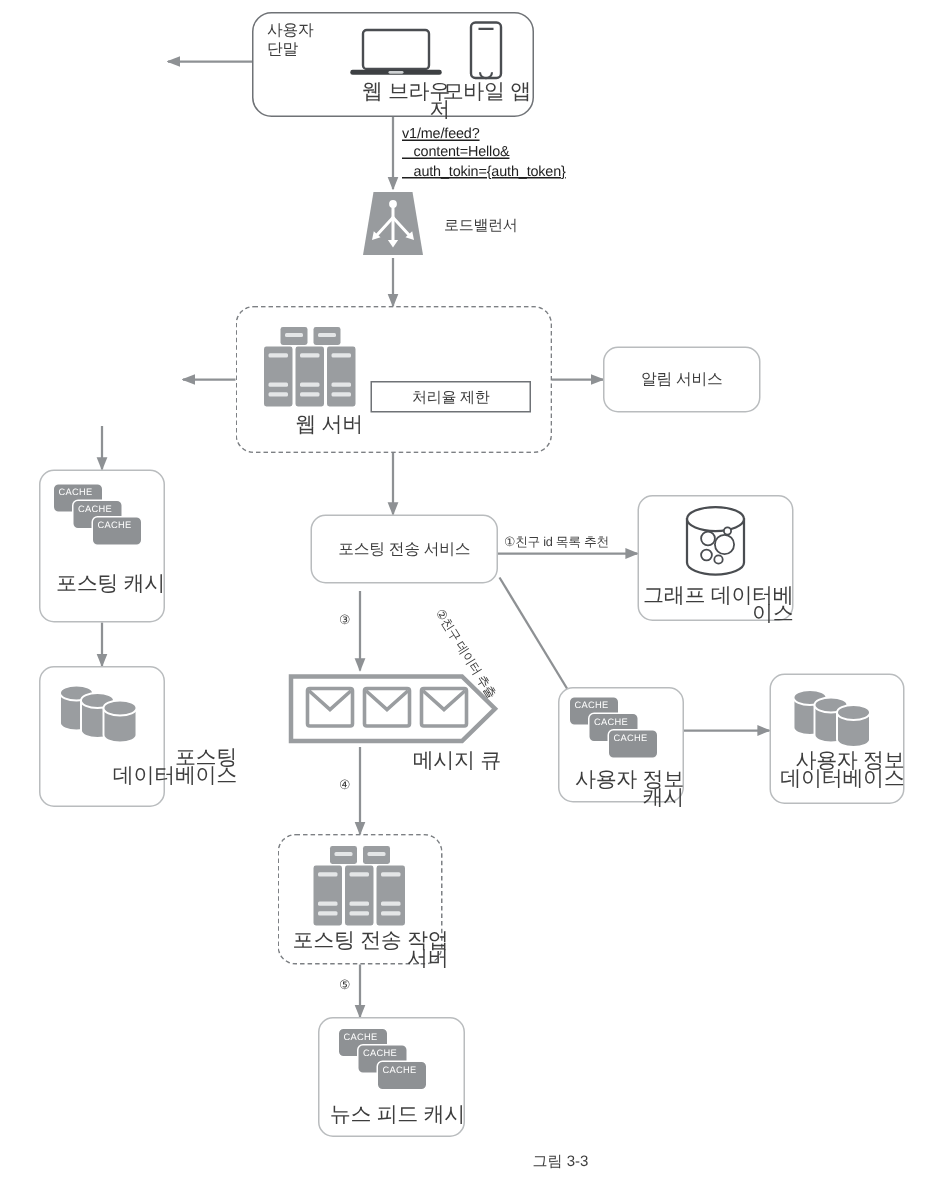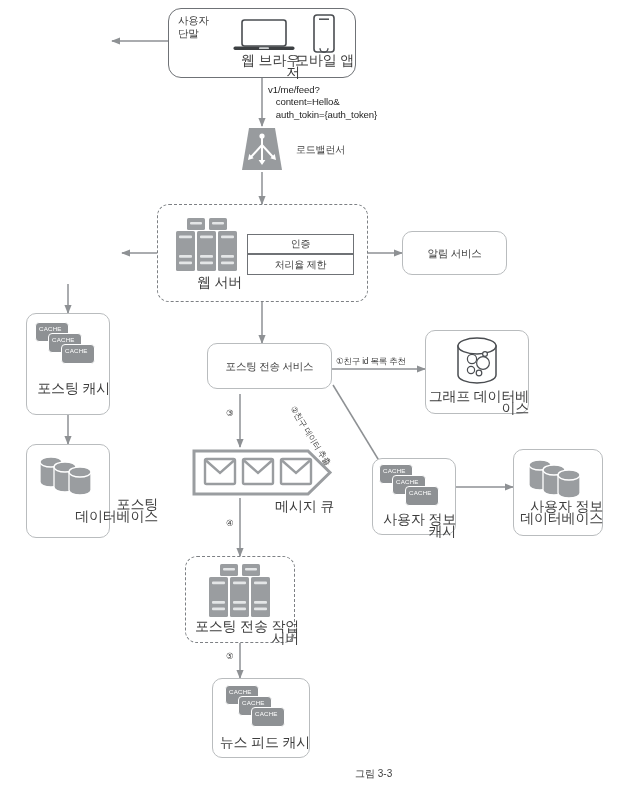--- a/index.html
+++ b/index.html
@@ -90,20 +90,21 @@
     white-space:nowrap;
     letter-spacing:-0.2px;
   }
   .apitext{
     position:absolute;
     font-size:9.6px;
     line-height:12.4px;
     color:#1f1f1f;
     white-space:pre;
     letter-spacing:-0.1px;
+    text-decoration:underline;
   }
   .figcap{
     position:absolute;
     font-size:10px;
     color:#3d3d3d;
     letter-spacing:0px;
   }
   .lbtext{
     position:absolute;
     font-size:10px;
@@ -232,21 +233,20 @@
         <rect x="26" y="37" width="13" height="2.8" rx="1"></rect>
         <rect x="47" y="37" width="13" height="2.8" rx="1"></rect>
         <rect x="5" y="43.5" width="13" height="2.8" rx="1"></rect>
         <rect x="26" y="43.5" width="13" height="2.8" rx="1"></rect>
         <rect x="47" y="43.5" width="13" height="2.8" rx="1"></rect>
       </g>
     </svg>
   </div>
   <div class="abs caption" style="left:172px;top:276px;width:70px;">웹 서버</div>
 
-  <div class="flatbox" style="left:247px;top:234px;width:107px;height:20px;">인증</div>
   <div class="flatbox" style="left:247px;top:254px;width:107px;height:21px;">처리율 제한</div>
 
 
   <div class="node" style="left:402px;top:231px;width:105px;height:44px;">
     <div class="node-label">알림 서비스</div>
   </div>
 
   <div class="node" style="left:26px;top:313px;width:84px;height:102px;">
   </div>
   <div class="abs" style="left:35px;top:322px;width:66px;height:52px;">

